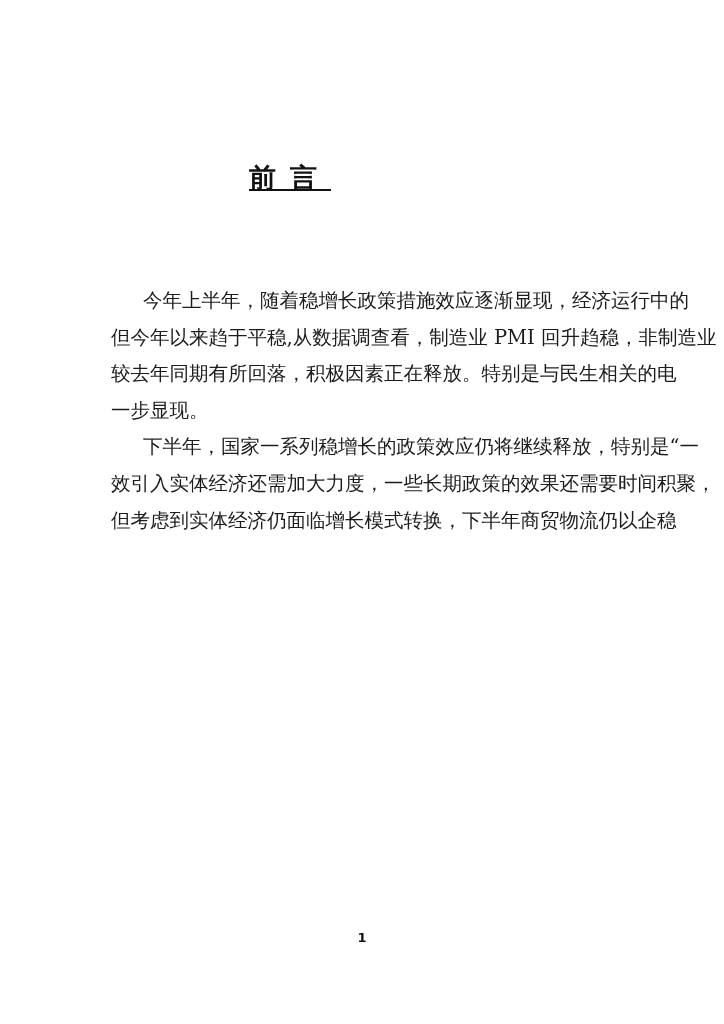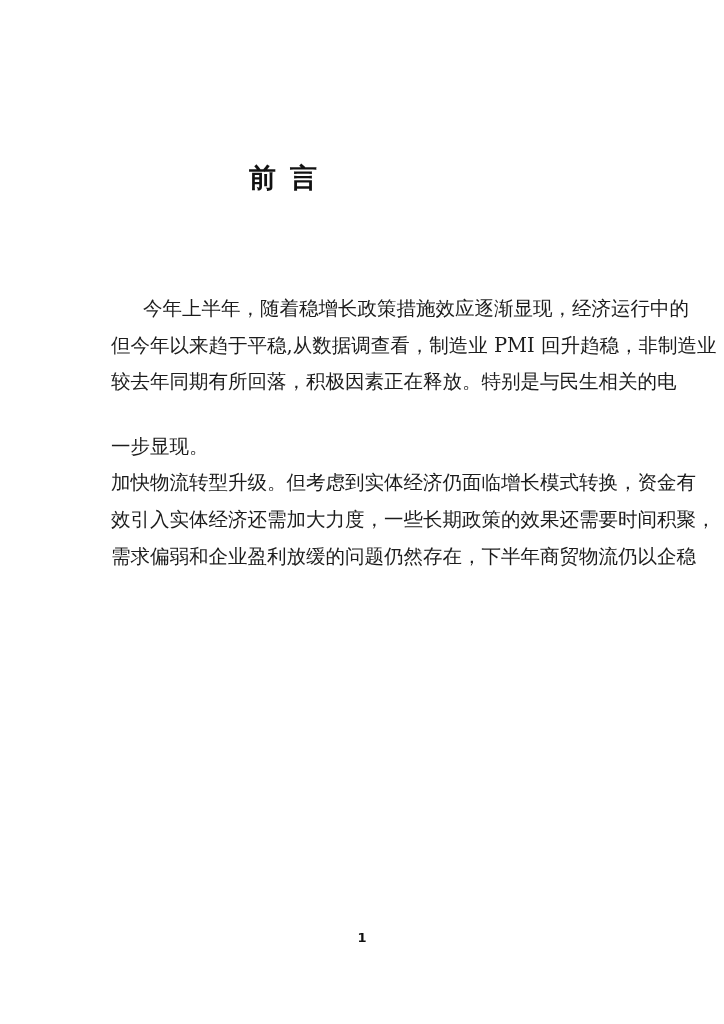--- a/index.html
+++ b/index.html
@@ -1,44 +1,44 @@
 <!DOCTYPE html>
 <html><head>
 <meta charset="utf-8">
 <style>
   html, body { margin: 0; padding: 0; background: #ffffff; }
   body { width: 724px; height: 1024px; position: relative; overflow: hidden;
          font-family: "DejaVu Serif", "Liberation Serif", serif; color: #1a1a1a; }
   .page { position: absolute; left: 0; top: 0; width: 724px; height: 1024px; background: #fff; }
   .title { position: absolute; left: 0; width: 580px; top: 160px; text-align: center;
            font-family: "DejaVu Sans", "Liberation Sans", sans-serif; font-weight: bold;
-           font-size: 27px; letter-spacing: 14px; color: #111; }
-  .body { position: absolute; left: 111px; top: 291px; width: 506px; }
+           font-size: 27px; letter-spacing: 14px; color: #111; text-decoration: underline; }
+  .body { position: absolute; left: 111px; top: 283px; width: 506px; }
   .line { height: 36.6px; line-height: 36.6px; font-size: 19.5px; white-space: nowrap;
           text-align: justify; text-align-last: justify; color: #1c1c1c; }
-  .line.last { text-align-last: left; margin-top: 28px; }
+  .line.last { text-align-last: left; }
   .line.indent { padding-left: 32px; }
   .page-number { position: absolute; left: 0; width: 724px; top: 930px; text-align: center;
                  font-family: "DejaVu Sans", "Liberation Sans", sans-serif; font-weight: bold;
                  font-size: 13px; color: #111; }
 </style>
 </head>
 <body>
 
 <div class="page">
   <div class="title">前言</div>
 
   <div class="body">
     <div>
       <div class="line indent">今年上半年，随着稳增长政策措施效应逐渐显现，经济运行中的</div>
       <div class="line">但今年以来趋于平稳,从数据调查看，制造业 PMI 回升趋稳，非制造业</div>
       <div class="line">较去年同期有所回落，积极因素正在释放。特别是与民生相关的电</div>
       <div class="line last">一步显现。</div>
     </div>
     <div>
-      <div class="line">加快物流转型升级。但考虑到实体经济仍面临增长模式转换，资金有</div>
+      <div class="line indent">下半年，国家一系列稳增长的政策效应仍将继续释放，特别是“一</div>
       <div class="line">效引入实体经济还需加大力度，一些长期政策的效果还需要时间积聚，</div>
-      <div class="line">需求偏弱和企业盈利放缓的问题仍然存在，下半年商贸物流仍以企稳</div>
+      <div class="line">但考虑到实体经济仍面临增长模式转换，下半年商贸物流仍以企稳</div>
     </div>
   </div>
 
   <div class="page-number">1</div>
 </div>
 
 </body></html>

